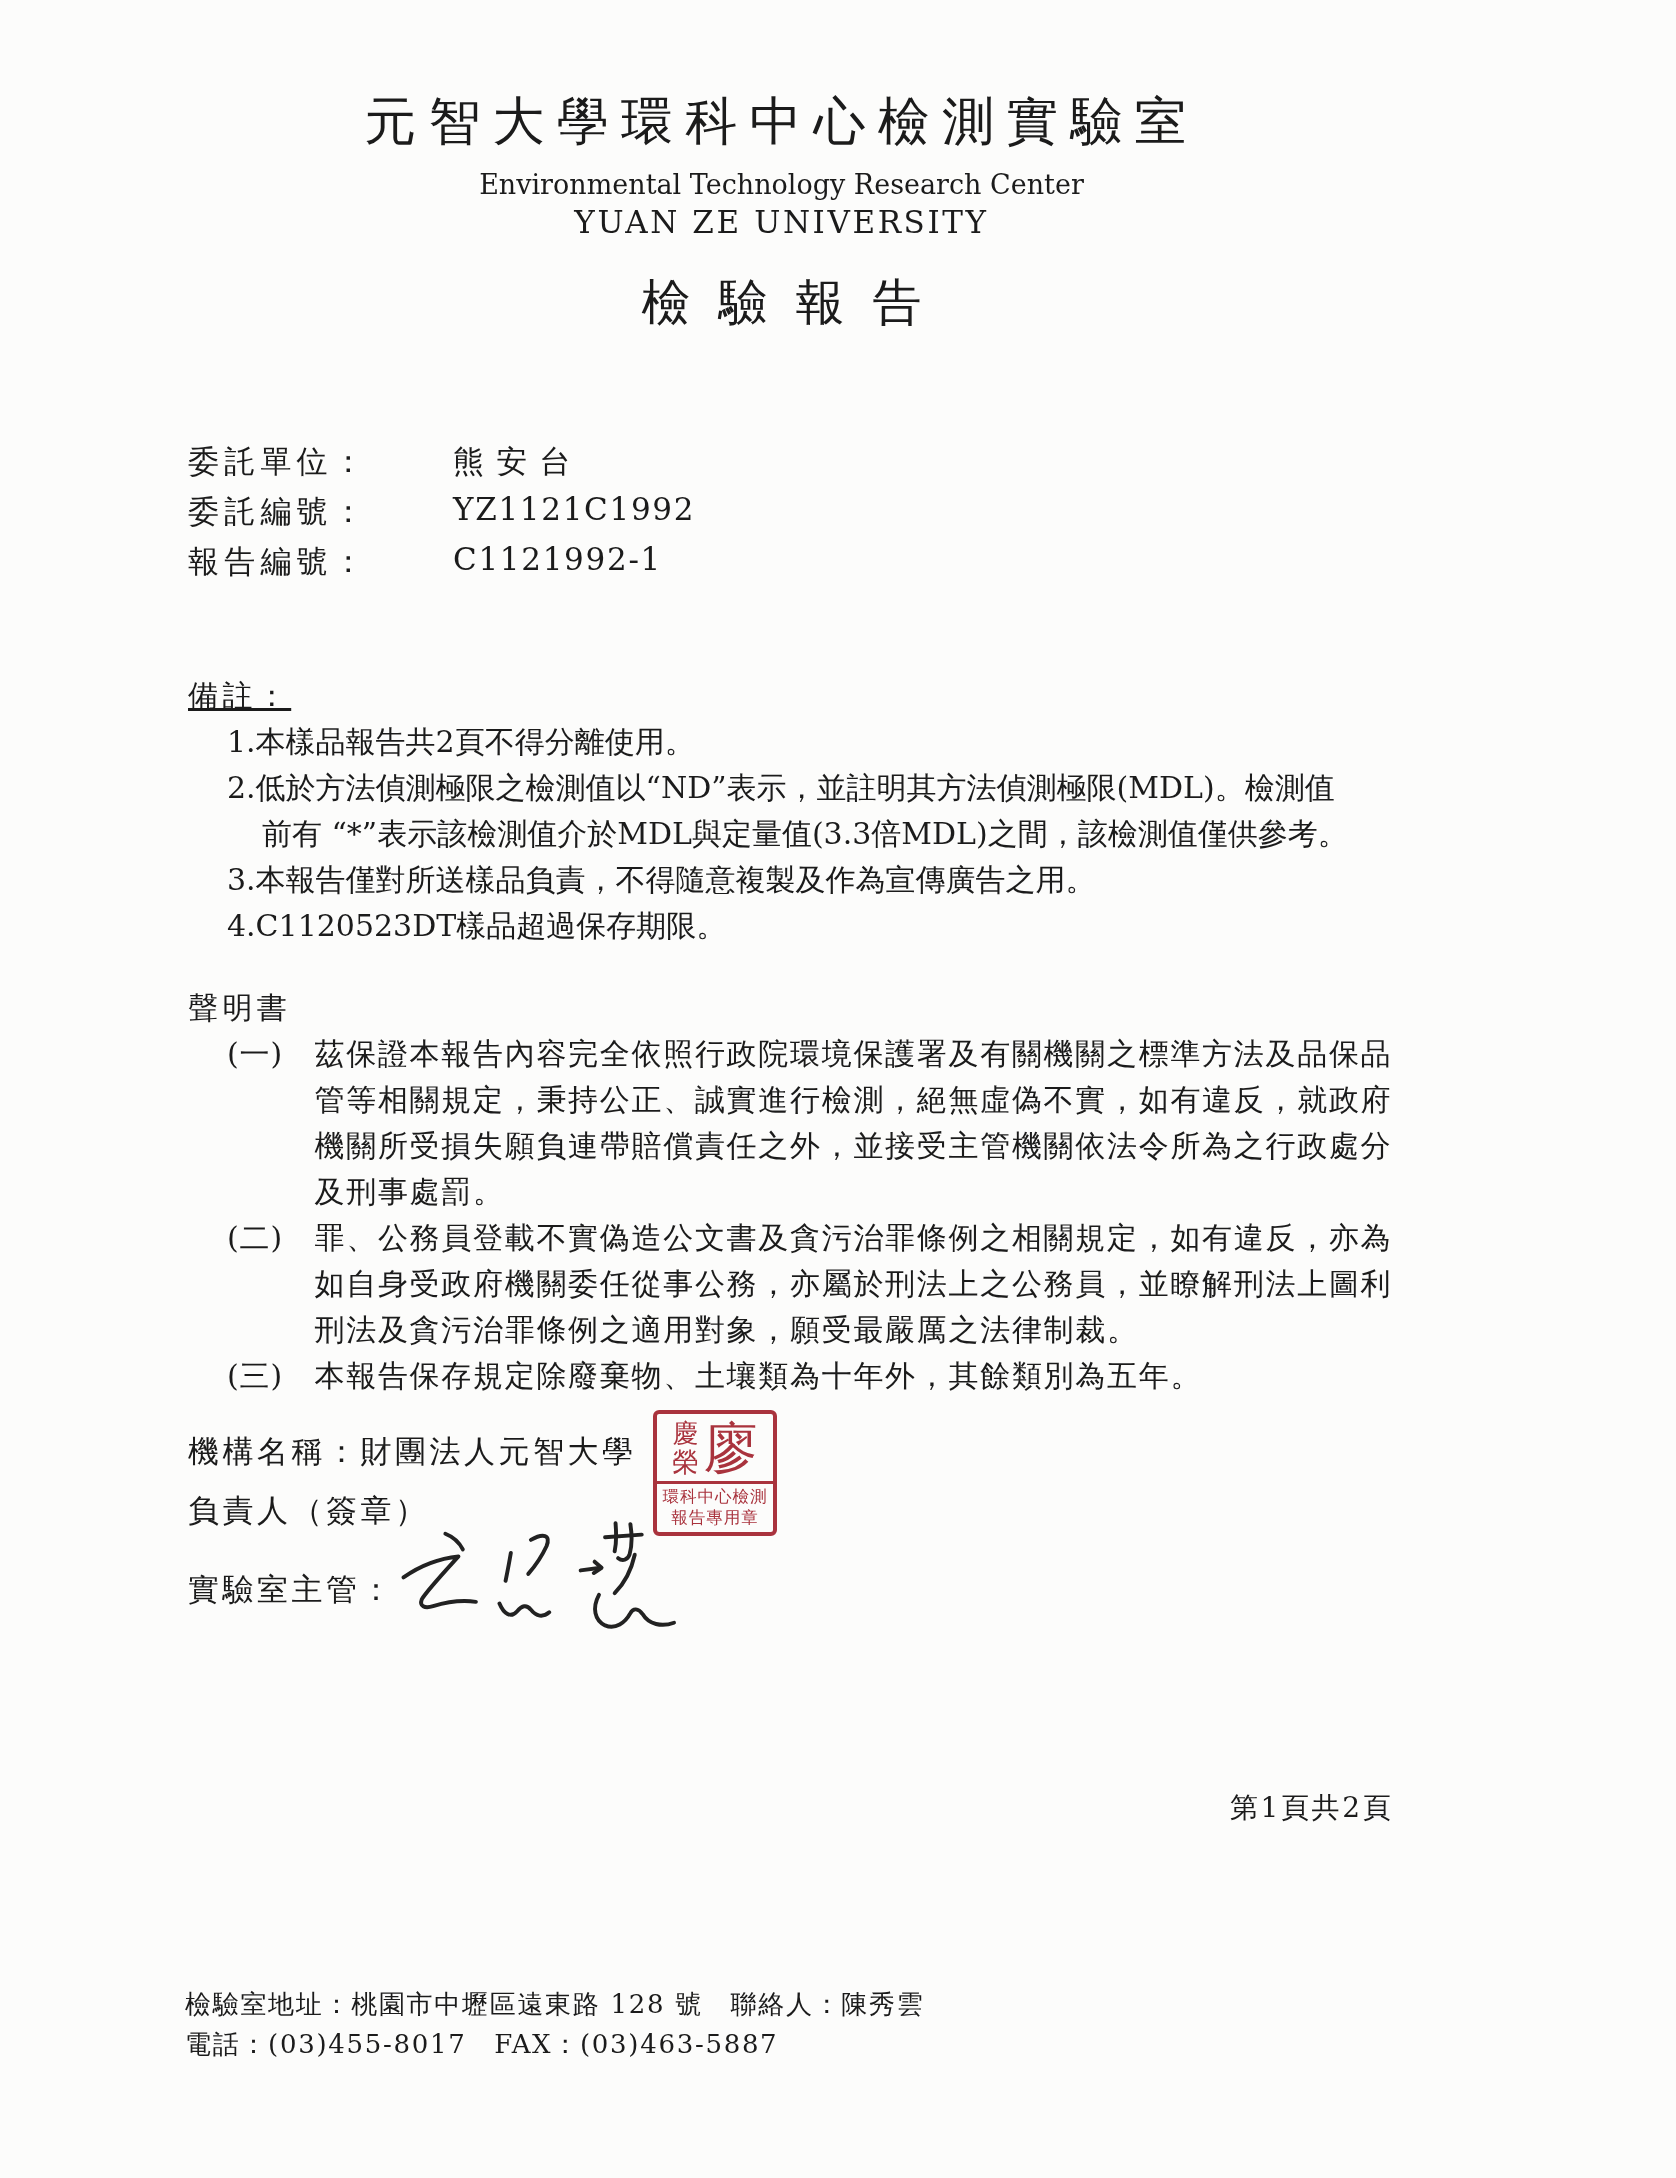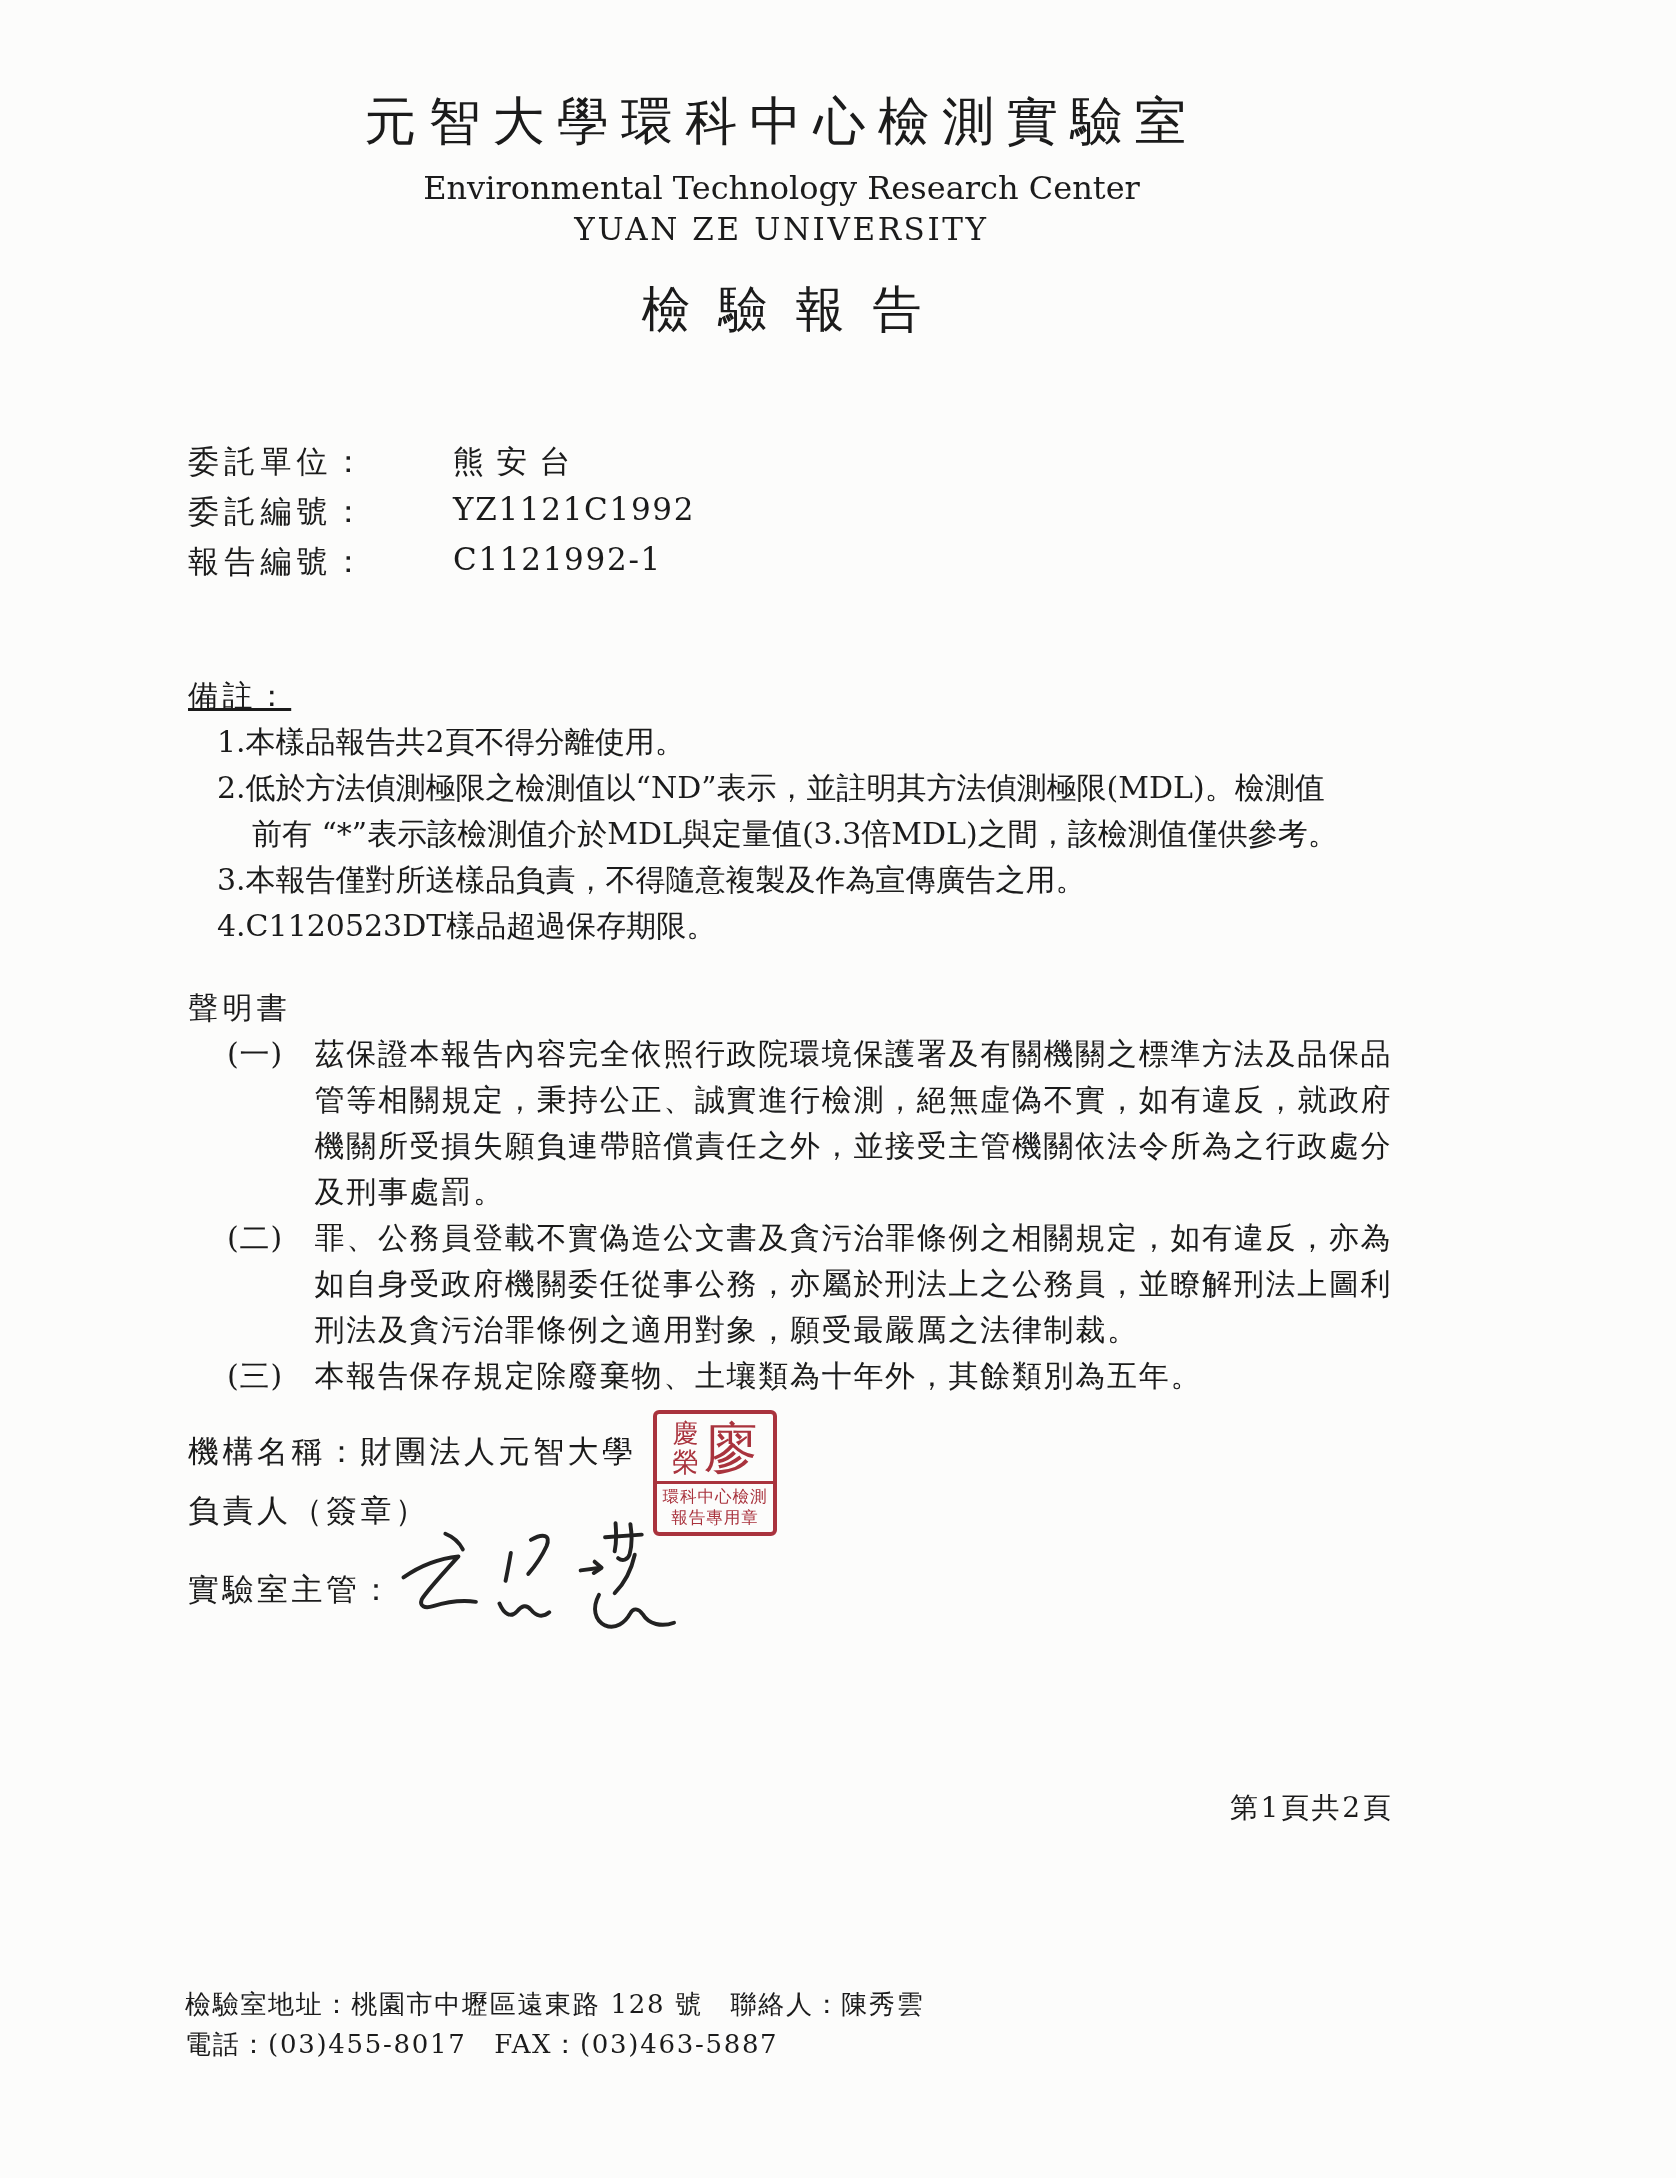--- a/index.html
+++ b/index.html
@@ -8,35 +8,35 @@
     width:1677px; height:2178px; position:relative;
     background:#fcfcfb; color:#1b1b1b;
     font-family:"DejaVu Serif","Liberation Serif",serif;
     overflow:hidden;
   }
   .page { position:absolute; inset:0; }
 
   
   .header { position:absolute; left:0; top:0; width:1563px; text-align:center; }
   .main-title { margin-top:87px; font-size:52px; letter-spacing:12.2px; font-weight:400; }
-  .sub-en1 { margin-top:12.2px; font-size:32px; }
+  .sub-en1 { margin-top:12.2px; font-size:27px; }
   .sub-en2 { margin-top:3.5px; font-size:31px; letter-spacing:2.6px; }
   .report-title { margin-top:30px; font-size:49px; letter-spacing:28px; text-indent:28px; }
 
   
   .fields { position:absolute; left:188px; top:441px; font-size:31px; }
   .field-row { height:50px; display:flex; align-items:flex-start; }
   .field-label { width:214px; letter-spacing:5.2px; }
   .field-value { margin-left:51px; letter-spacing:1.7px; }
   .field-value.cjk { letter-spacing:12.2px; }
 
   
   .notes { position:absolute; left:188px; top:673px; font-size:30px; line-height:46px; }
   .notes-heading { letter-spacing:4.4px;text-decoration:underline; }
-  .note-lines { margin-left:29px; }
+  .note-lines { margin-left:39px; }
   .note-line.cont { margin-left:35px; }
 
   
   .decl { position:absolute; left:188px; top:985px; font-size:30px; line-height:46px; }
   .decl-heading { letter-spacing:4.4px; }
   .decl-item { display:flex; margin-left:39px; }
   .decl-num { width:63px; flex:0 0 63px; letter-spacing:0.9px; }
   .decl-text { margin-left:24.5px; letter-spacing:1.7px; }
 
   

